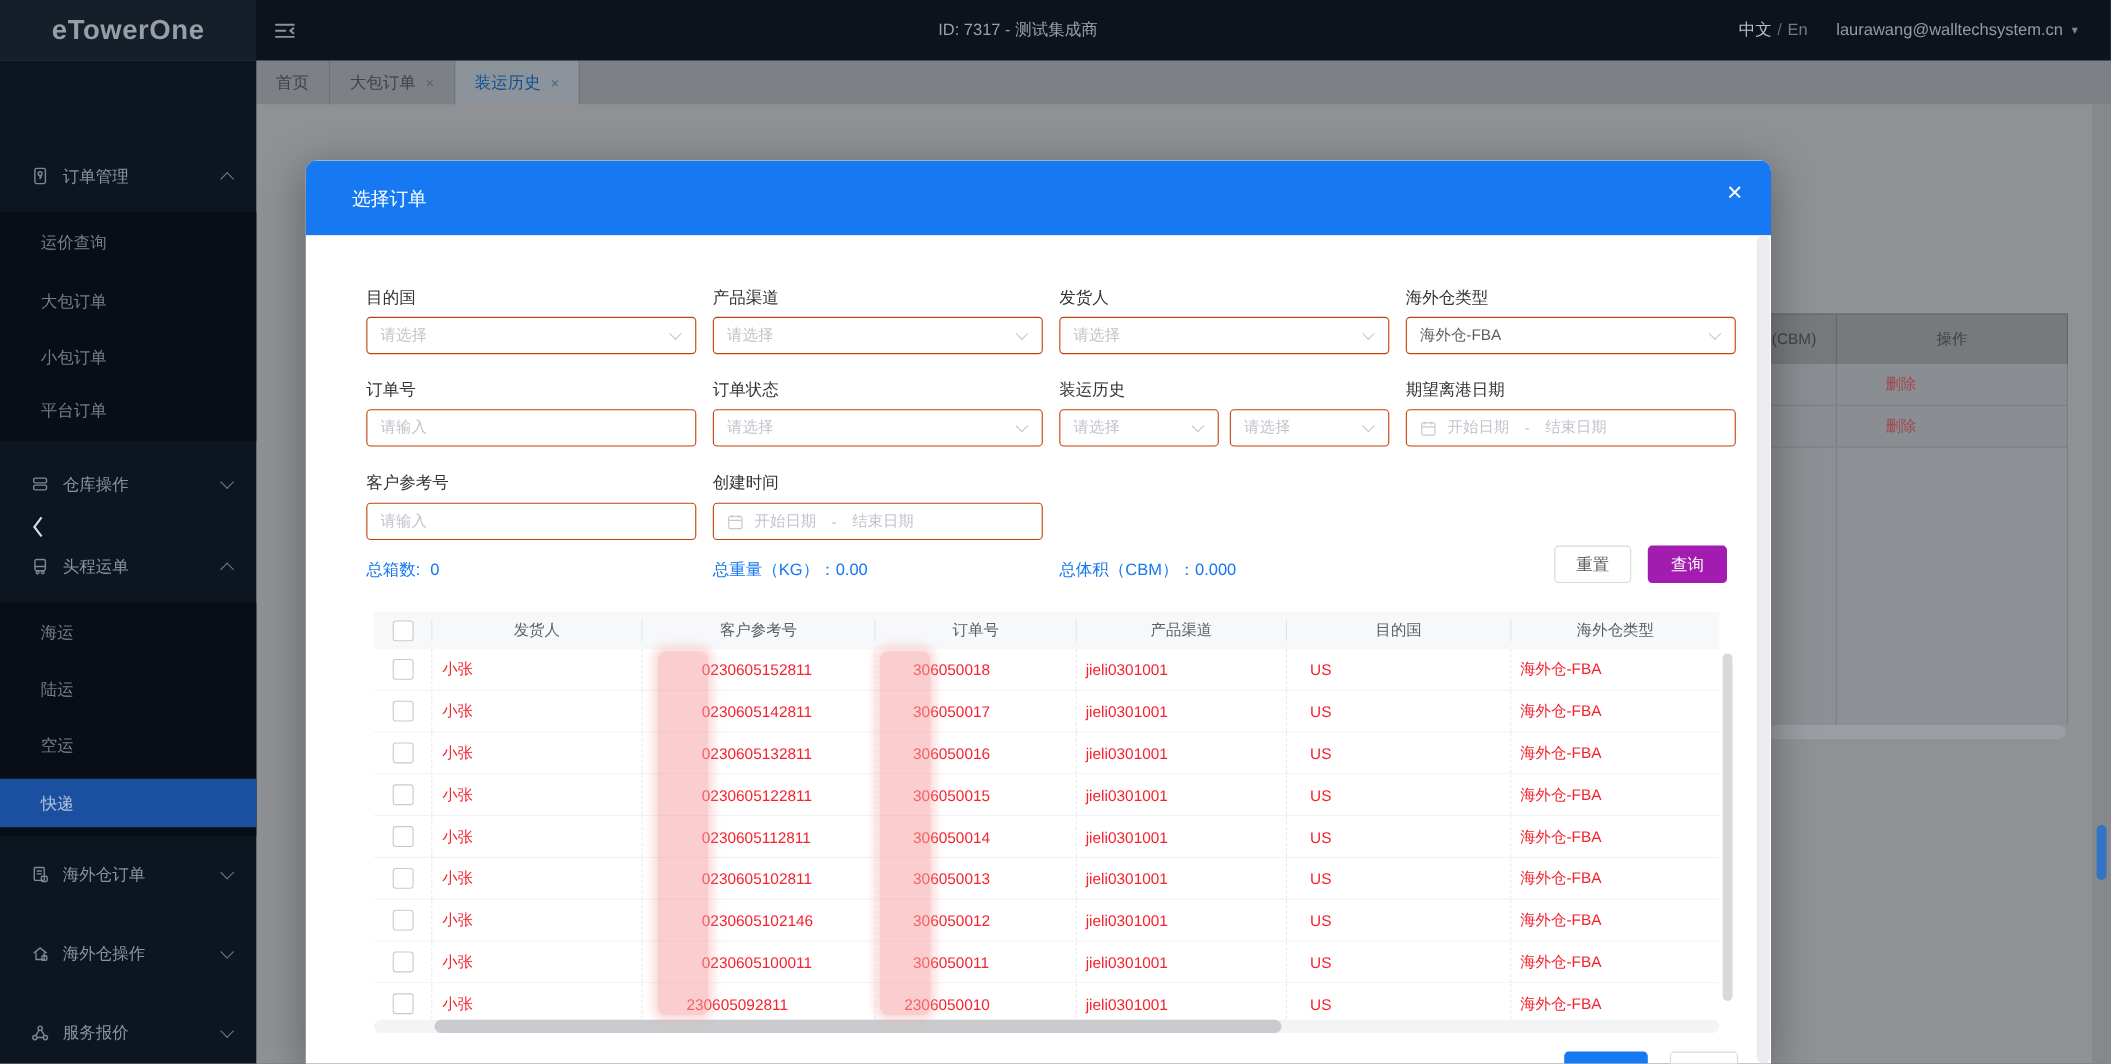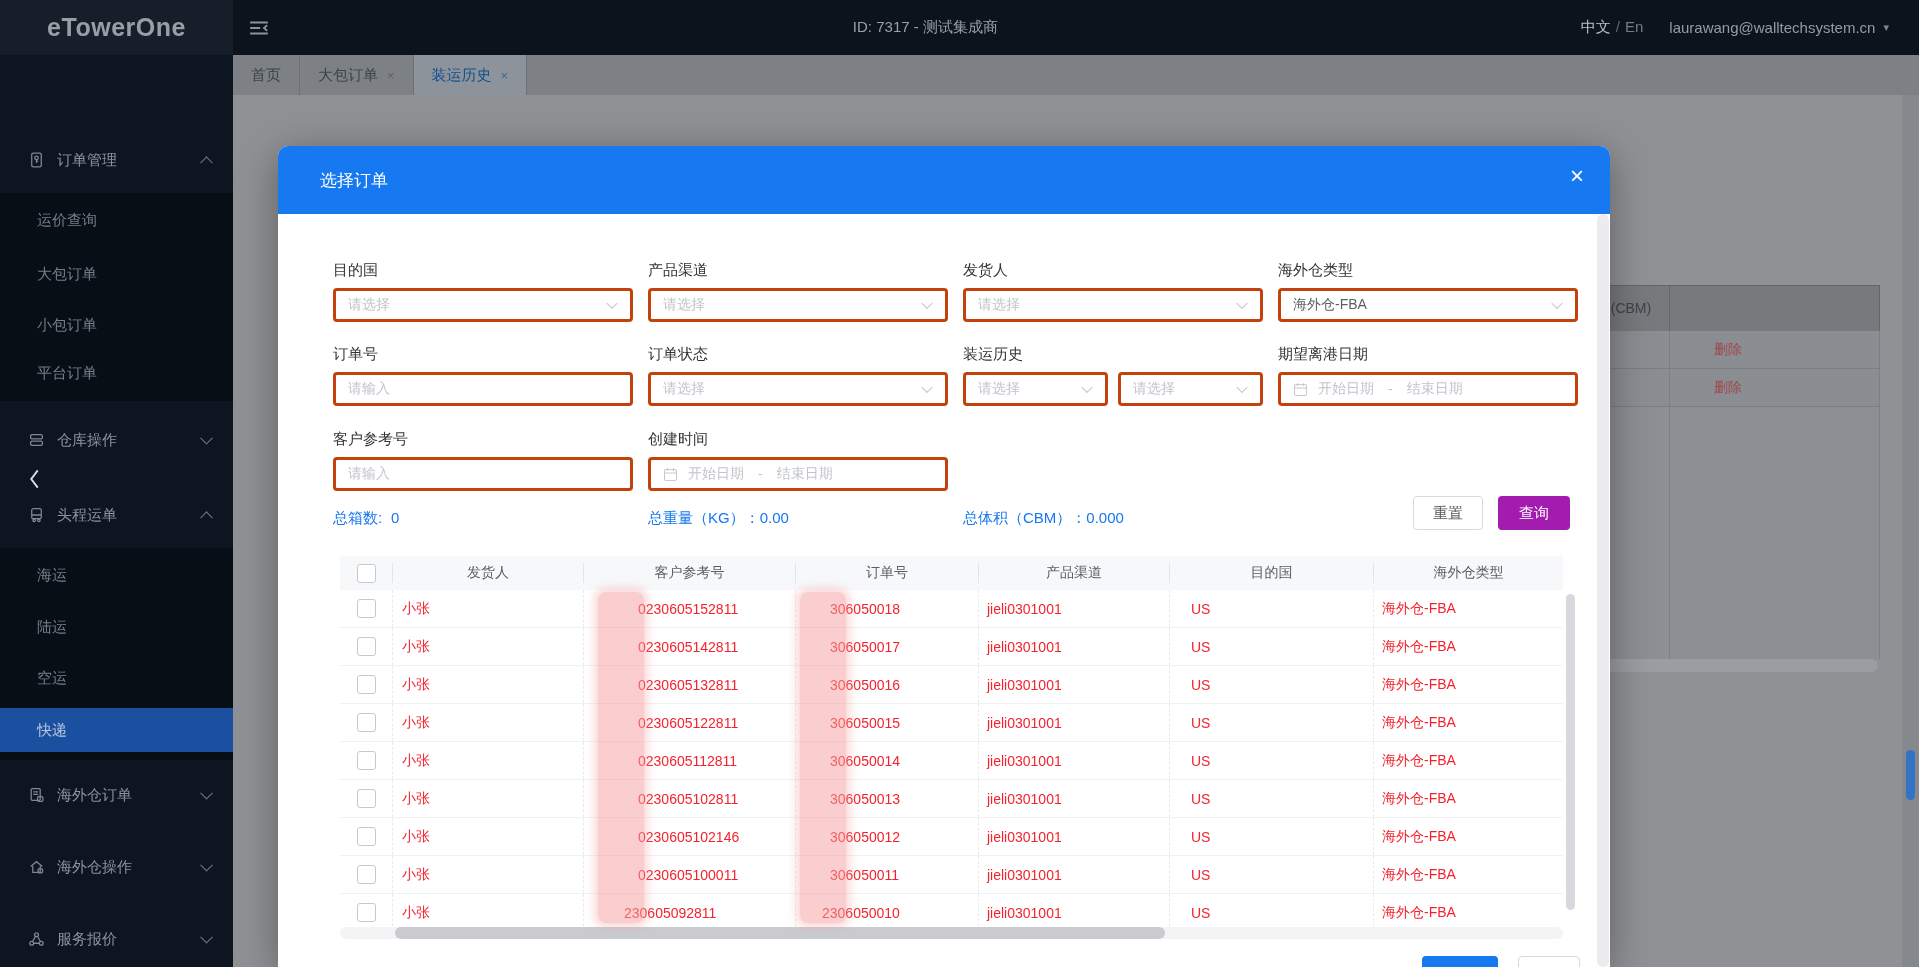--- a/index.html
+++ b/index.html
@@ -55,21 +55,21 @@
   .modal{position:absolute;left:278px;top:146px;width:1332px;height:821px;z-index:10;
     border-radius:10px 10px 0 0;overflow:hidden;box-shadow:0 8px 40px rgba(0,0,0,.35);background:#fff;}
   .mhead{position:absolute;left:0;top:0;width:100%;height:68px;background:#1779f2;display:flex;align-items:center;}
   .mhead .mtitle{margin-left:42px;color:#fff;font-size:17px;}
   .mclose{position:absolute;right:26px;top:18px;color:#fff;font-size:24px;line-height:1;cursor:pointer;font-weight:300;}
   .mbody{position:absolute;left:0;top:68px;width:100%;height:753px;background:#fff;}
   .mscroll{position:absolute;right:1px;top:0;width:12px;height:100%;background:#ececee;border-radius:6px;}
   
   .f{position:absolute;width:300px;}
   .f .flabel{display:block;color:#333;font-size:15px;margin-bottom:9px;height:18px;}
-  .ctrl{height:34px;border:3px solid #c2410c;border-radius:4px;display:flex;align-items:center;
+  .ctrl{height:34px;border:1px solid #c2410c;border-radius:4px;display:flex;align-items:center;
     padding:0 12px;font-size:14px;color:#c0c4cc;box-sizing:border-box;background:#fff;position:relative;}
   .ctrl.value{color:#5a5e66;}
   .ctrl.sel::after{content:"";position:absolute;right:14px;top:50%;width:7px;height:7px;
     border-right:1.4px solid #c3c7cd;border-bottom:1.4px solid #c3c7cd;transform:translateY(-70%) rotate(45deg);}
   .ctrl-row{display:flex;gap:10px;}
   .ctrl-row .ctrl{width:145px;}
   .date .cal{margin-right:10px;display:flex;color:#c6cad0;}
   .date .dsep{margin:0 14px;color:#c0c4cc;}
   
   .totals span{font-size:15px;color:#1677f0;}
@@ -243,20 +243,21 @@
     <div class="tab active">
       <span>装运历史</span>
       <span class="tclose">×</span>
     </div>
   </div>
 
   <div class="content">
     <div class="bg-table">
       <div class="bg-th">
         <div class="c1">体积 (CBM)</div>
+        <div class="c2">操作</div>
       </div>
       <div class="bg-tr">
         <div class="c1"></div>
         <div class="c2">删除</div>
       </div>
       <div class="bg-tr">
         <div class="c1"></div>
         <div class="c2">删除</div>
       </div>
       <div class="bg-body">

